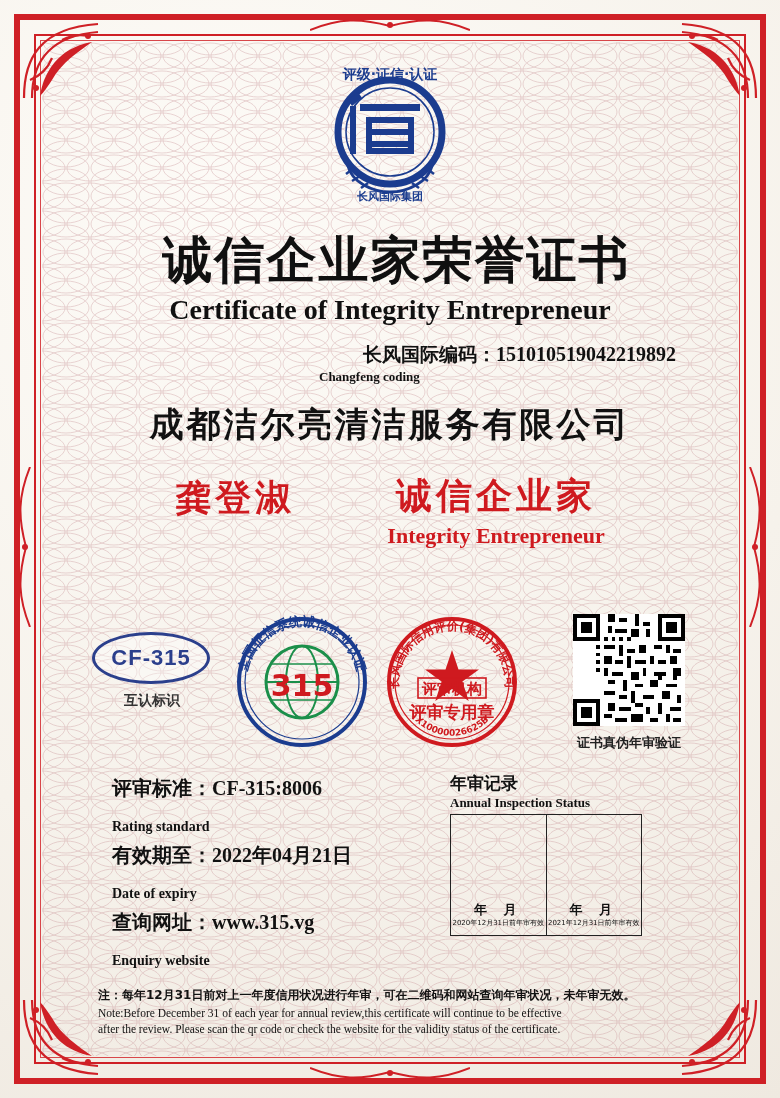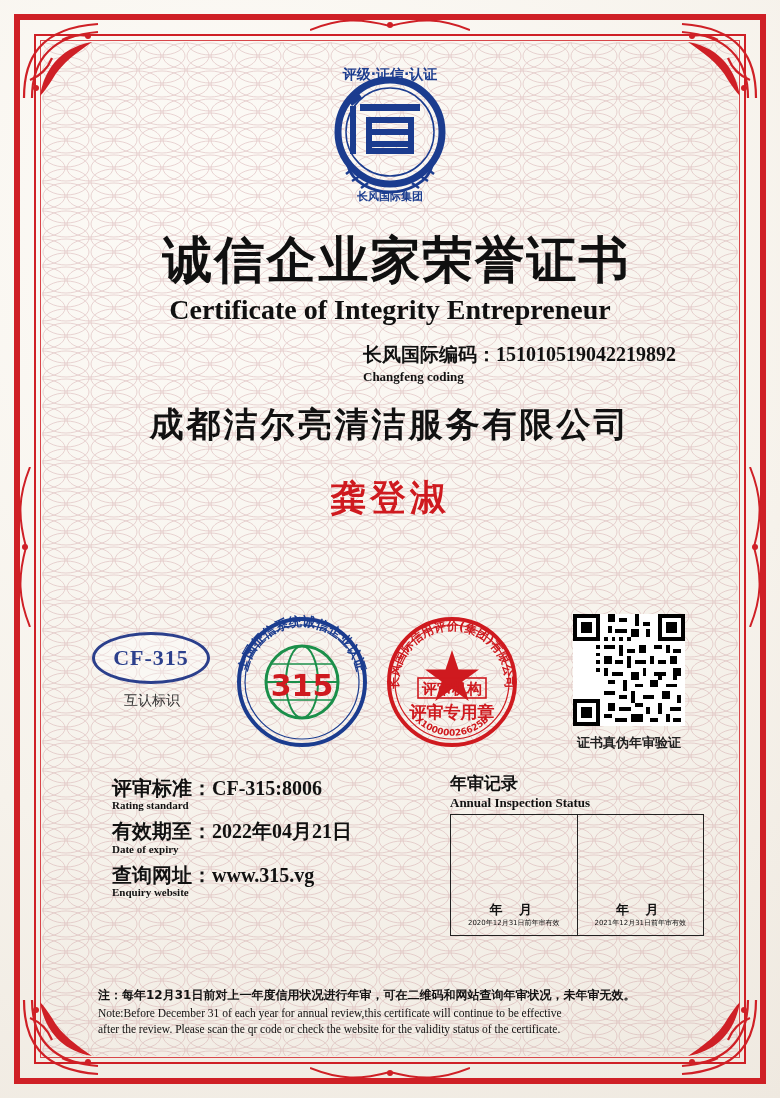--- a/index.html
+++ b/index.html
@@ -80,20 +80,21 @@
     font-family:"Liberation Serif",serif;
   }
   .coding-row{
     position:absolute;right:62px;top:300px;
     text-align:left;
     white-space:nowrap;
   }
   .coding-cn{
     font-size:19px;font-weight:bold;color:#111;
     font-family:Liberation Serif, serif;
+    margin-left:44px;
   }
   .coding-num{
     font-size:20px;font-weight:bold;color:#111;
     font-family:"Liberation Serif",serif;
   }
   .coding-en{
     font-size:13px;font-weight:bold;color:#111;
     font-family:"Liberation Serif",serif;
     margin-top:1px;
   }
@@ -134,25 +135,25 @@
     position:absolute;left:10px;right:10px;top:560px;height:160px;
   }
   .seal{position:absolute;}
   .cf315{left:40px;top:30px;text-align:center;width:120px;}
   .cf315-oval{
     width:112px;height:46px;border-radius:50%;
     border:3px solid #2b3f8c;
     display:flex;align-items:center;justify-content:center;
     color:#2b3f8c;font-weight:bold;font-size:22px;
     background:rgba(255,255,255,.35);
-    font-family:Liberation Serif, serif;
+    font-family:Liberation Sans, sans-serif;
     letter-spacing:1px;
   }
   .cf315-label{
-    margin-top:8px;font-size:14px;color:#333;font-weight:normal;
+    margin-top:8px;font-size:14px;color:#333;font-weight:bold;
     font-family:"DejaVu Sans",sans-serif;
   }
   .seal-round1{left:180px;top:10px;}
   .seal-round2{left:330px;top:10px;}
   .qr{
     position:absolute;right:40px;top:12px;width:118px;text-align:center;
   }
   .qr-img{width:112px;height:112px;margin:0 auto;}
   .qr-label{
     margin-top:8px;font-size:13px;color:#222;font-weight:bold;
@@ -166,38 +167,39 @@
   }
   .info-row{margin-bottom:9px;}
   .info-cn{
     font-size:20px;font-weight:bold;color:#111;
     font-family:"DejaVu Sans",sans-serif;
     line-height:1.12;
     white-space:nowrap;
   }
   .info-cn .val{font-family:"Liberation Serif",serif;}
   .info-en{
-    font-size:11px;font-weight:bold;color:#111;
+    font-size:14px;font-weight:bold;color:#111;
     font-family:"Liberation Serif",serif;
     line-height:1.1;
+    margin-top:20px;
   }
   .annual{
     position:absolute;right:58px;top:730px;width:230px;padding-left:16px;
   }
   .annual-cn{
     font-size:17px;font-weight:bold;color:#111;
     font-family:"DejaVu Sans",sans-serif;
   }
   .annual-en{
     font-size:13px;font-weight:bold;color:#111;
     font-family:"Liberation Serif",serif;
     margin-bottom:3px;
   }
   .annual-table{
-    width:254px;height:122px;
+    width:192px;height:122px;
     border:1px solid #222;
     display:flex;
     box-sizing:border-box;
   }
   .annual-cell{
     flex:1;position:relative;box-sizing:border-box;
   }
   .annual-cell + .annual-cell{border-left:1px solid #222;}
   .cell-ym{
     position:absolute;left:0;right:0;bottom:16px;text-align:center;
@@ -364,20 +366,24 @@
       <div>
         <span class="coding-cn">长风国际编码：</span><span class="coding-num">151010519042219892</span>
       </div>
       <div class="coding-en">Changfeng coding</div>
     </div>
 
     <div class="company">成都洁尔亮清洁服务有限公司</div>
 
     <div class="names">
       <div class="person">龚登淑</div>
+      <div class="honor">
+        <div class="honor-cn">诚信企业家</div>
+        <div class="honor-en">Integrity Entrepreneur</div>
+      </div>
     </div>
 
     <div class="seals">
 
       <div class="seal cf315">
         <div class="cf315-oval">CF-315</div>
         <div class="cf315-label">互认标识</div>
       </div>
 
       <div class="seal seal-round1">

